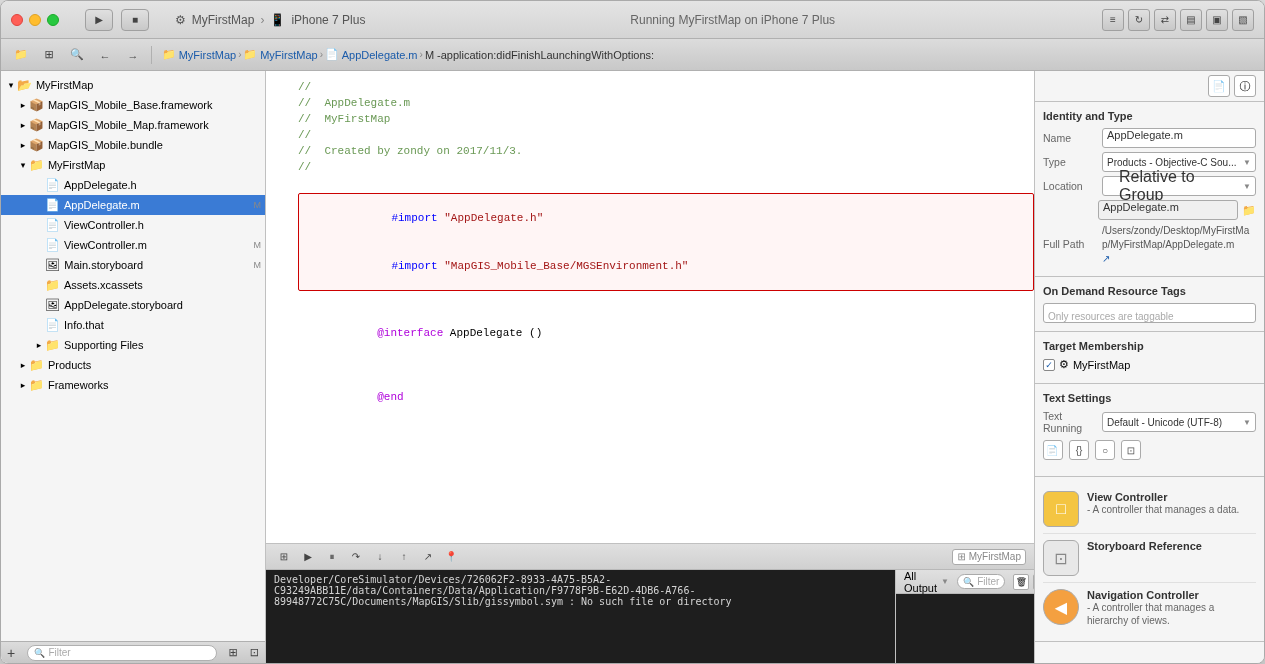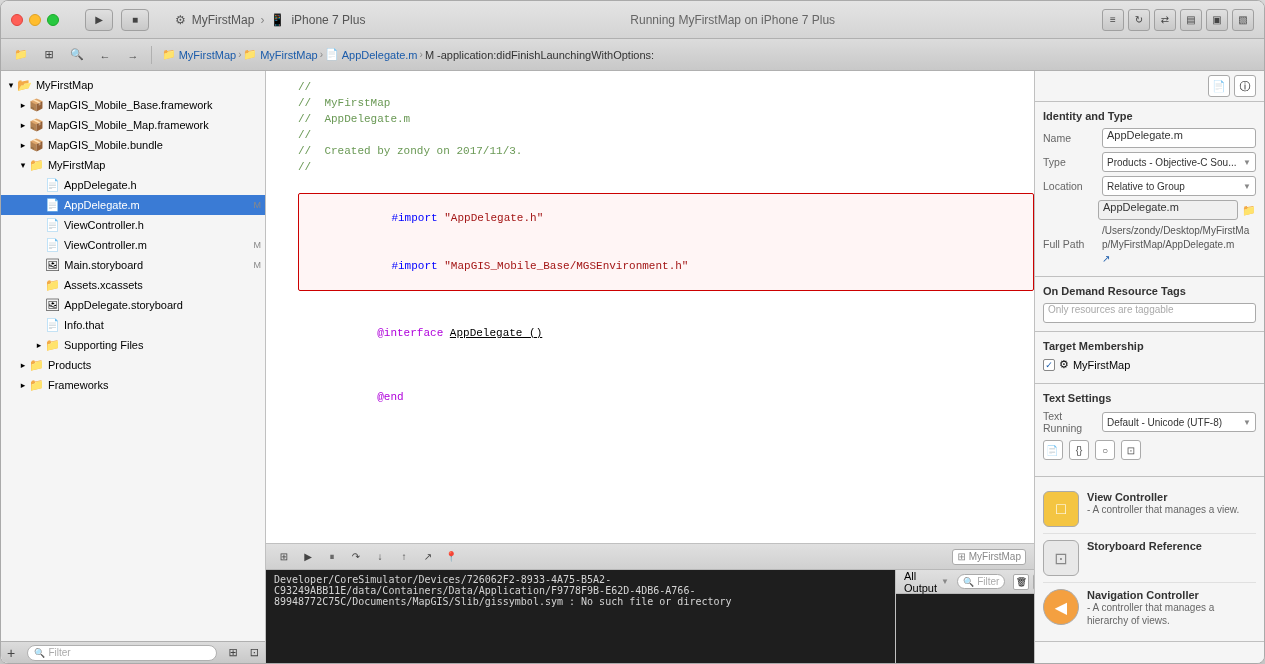--- a/index.html
+++ b/index.html
@@ -233,21 +233,21 @@
       flex: 1;
       padding-right: 8px;
       white-space: pre;
     }
 
     
     .c-comment { color: #6a9955; }
     .c-keyword { color: #af00db; }
     .c-string { color: #a31515; }
     .c-preproc { color: #0000ff; }
-    .c-normal { color: #000; text-decoration: underline; }
+    .c-normal { color: #000; }
 
     
     .debug-area {
       height: 120px;
       border-top: 1px solid #c0c0c0;
       display: flex;
       flex-direction: column;
       flex-shrink: 0;
     }
 
@@ -375,21 +375,21 @@
 
     .panel-tags-placeholder {
       height: 20px;
       background: white;
       border: 1px solid #aaa;
       border-radius: 3px;
       font-size: 10px;
       color: #aaa;
       padding: 0 4px;
       display: flex;
-      align-items: flex-start;
+      align-items: flex-end;
     }
 
     .panel-checkbox-row {
       display: flex;
       align-items: center;
       gap: 4px;
       margin-bottom: 4px;
     }
 
     .panel-checkbox {
@@ -678,25 +678,25 @@
 
     <div class="editor-area">
       <div class="code-editor">
 
         <div class="code-line">
           <span class="line-num"></span>
           <span class="line-content c-comment">//</span>
         </div>
         <div class="code-line">
           <span class="line-num"></span>
+          <span class="line-content c-comment">//  AppDelegate.m</span>
+        </div>
+        <div class="code-line">
+          <span class="line-num"></span>
           <span class="line-content c-comment">//  MyFirstMap</span>
-        </div>
-        <div class="code-line">
-          <span class="line-num"></span>
-          <span class="line-content c-comment">//  AppDelegate.m</span>
         </div>
         <div class="code-line">
           <span class="line-num"></span>
           <span class="line-content c-comment">//</span>
         </div>
         <div class="code-line">
           <span class="line-num"></span>
           <span class="line-content c-comment">//  Created by zondy on 2017/11/3.</span>
         </div>
         <div class="code-line">
@@ -825,21 +825,21 @@
           <span class="panel-label">Type</span>
           <div class="panel-select">
             <span style="font-size:10px; overflow:hidden; white-space:nowrap;">Products - Objective-C Sou...</span>
             <span class="chevron">▼</span>
           </div>
         </div>
 
         <div class="panel-row">
           <span class="panel-label">Location</span>
           <div class="panel-select">
-            <span style="font-size:10px;">Relative to Group</span>
+            <span style="font-size:16px;margin-left:12px;">Relative to Group</span>
             <span class="chevron">▼</span>
           </div>
         </div>
 
         <div style="margin-left:55px; margin-bottom:4px;">
           <div style="display:flex; align-items:center; gap:4px;">
             <div class="panel-input" style="color:#333; background:#f0f0f0;">AppDelegate.m</div>
             <span class="full-path-icon">📁</span>
           </div>
         </div>
@@ -887,21 +887,21 @@
       </div>
 
       <div class="panel-section">
 
         <div class="component-item">
           <div class="component-icon icon-square" style="background:#f4c542;">
             <span style="color:#fff; font-size:16px;">□</span>
           </div>
           <div class="component-info">
             <div class="component-name">View Controller</div>
-            <div class="component-desc">- A controller that manages a view.</div>
+            <div class="component-desc">- A controller that manages a data.</div>
           </div>
         </div>
 
         <div class="component-item">
           <div class="component-icon" style="background:#e8e8e8; border:1px solid #aaa;">
             <span style="color:#888; font-size:16px;">⊡</span>
           </div>
           <div class="component-info">
             <div class="component-name">Storyboard Reference</div>
           </div>

